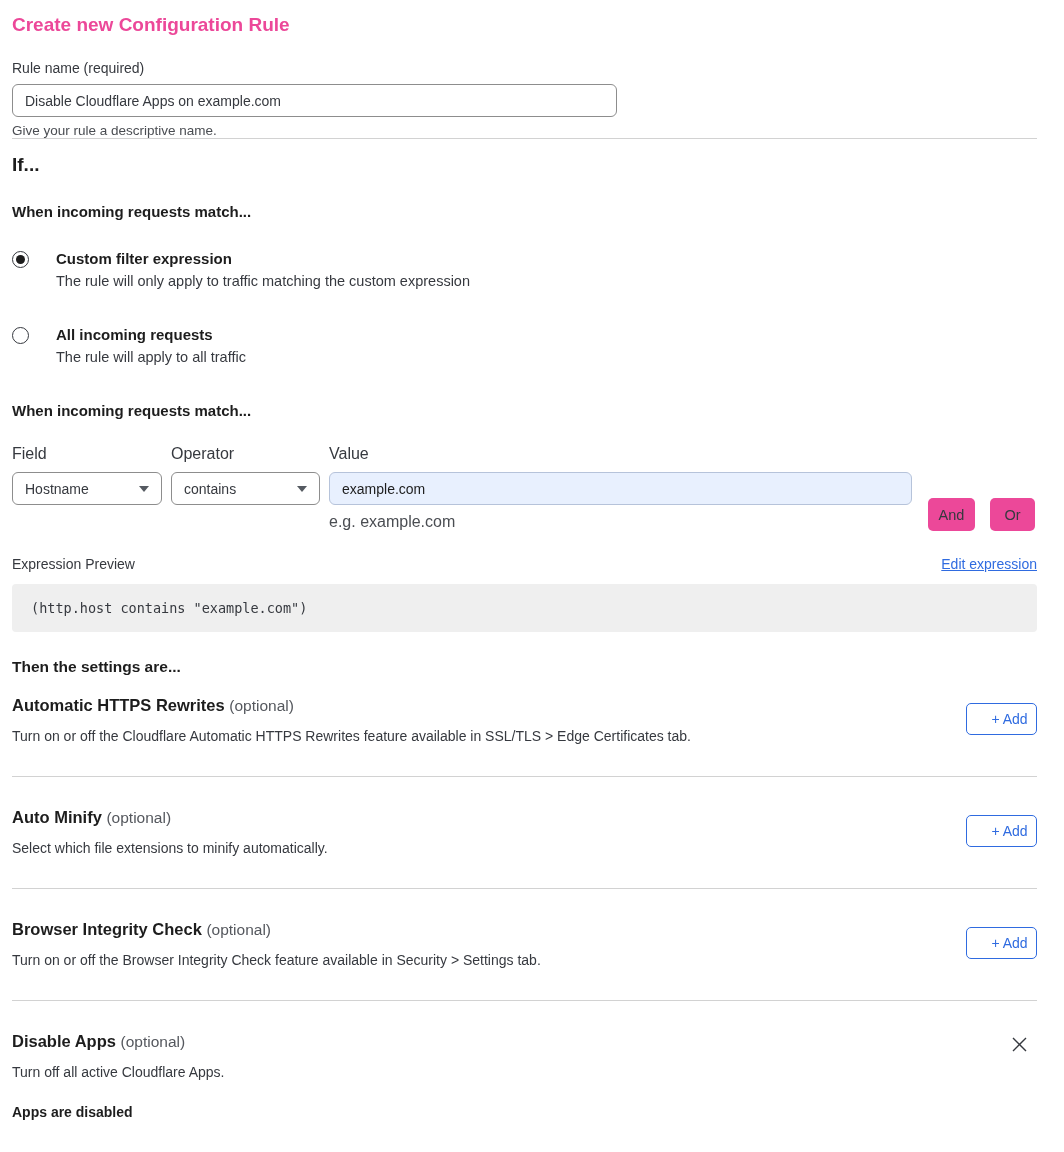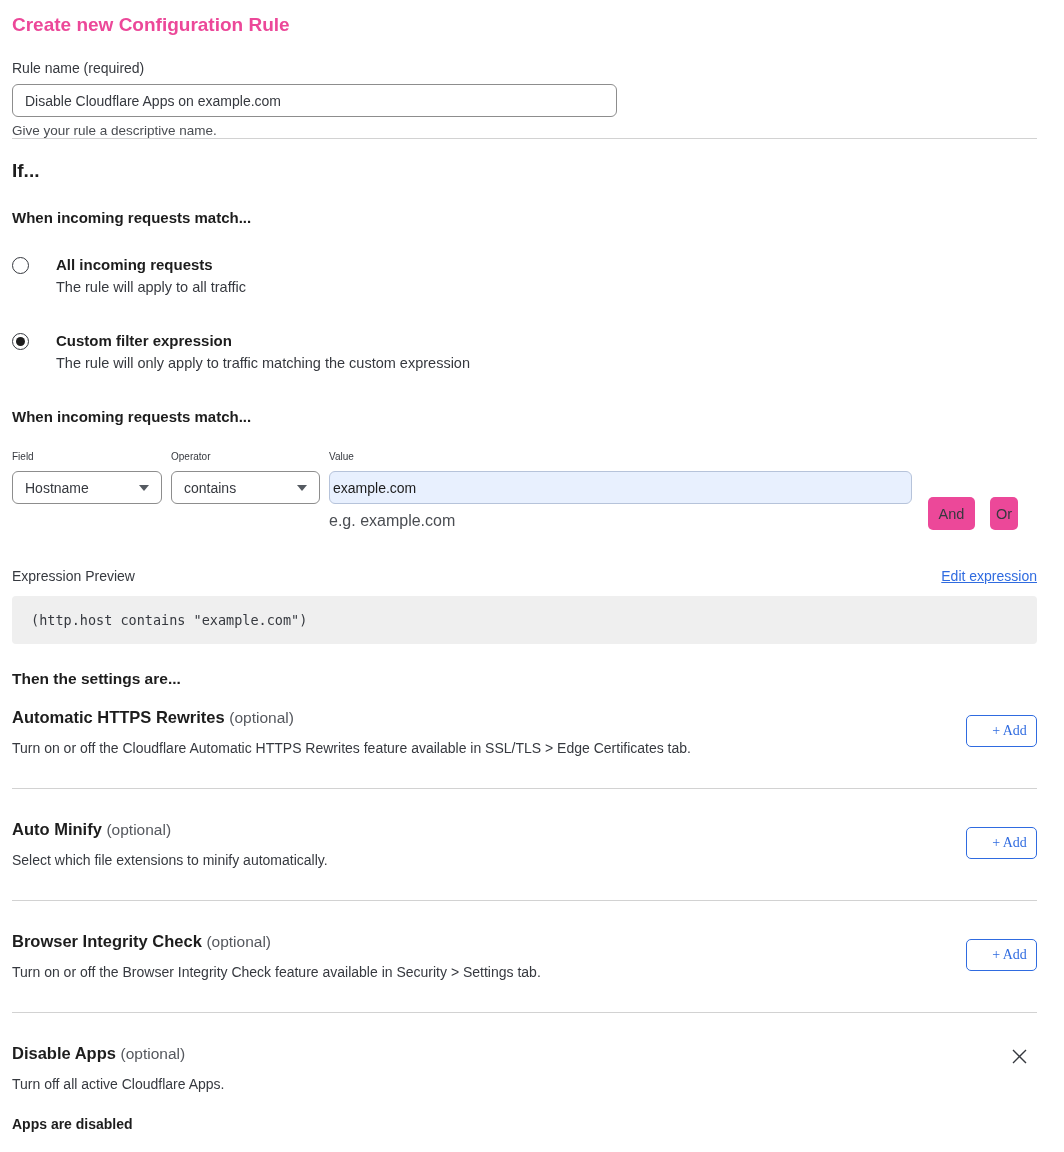--- a/index.html
+++ b/index.html
@@ -45,21 +45,21 @@
   hr.divider {
     border: none;
     border-top: 1px solid #d2d2d2;
     margin: 0;
   }
   .divider-top { margin-top: 29px; }
   .if-heading {
     font-size: 19px;
     font-weight: bold;
     color: #1d1d1d;
-    margin-top: 21px;
+    margin-top: 15px;
   }
   .match-heading {
     font-size: 15px;
     font-weight: bold;
     color: #1d1d1d;
     margin-top: 27px;
   }
   .radio-group { margin-top: 30px; }
   .radio-option {
     display: flex;
@@ -104,21 +104,21 @@
     color: #1d1d1d;
     margin-top: 7px;
   }
   .builder-row {
     display: flex;
     margin-top: 26px;
   }
   .col-field { width: 150px; margin-right: 9px; }
   .col-operator { width: 149px; margin-right: 9px; }
   .col-value { width: 583px; margin-right: 16px; }
-  .col-label { font-size: 10px; color: #36393f; margin-bottom: 9px; }
+  .col-label { font-size: 16px; color: #36393f; margin-bottom: 9px; }
   .select-box {
     height: 33px;
     border: 1px solid #8d8d8d;
     border-radius: 6px;
     background: #ffffff;
     display: flex;
     align-items: center;
     justify-content: space-between;
     padding: 0 12px;
     font-size: 14px;
@@ -133,42 +133,42 @@
   }
   .value-input {
     width: 100%;
     height: 33px;
     border: 1px solid #b6c3da;
     border-radius: 6px;
     background: #e8f0fe;
     font-family: "Liberation Sans", sans-serif;
     font-size: 14px;
     color: #1d1d1d;
-    padding: 0 3px;
+    padding: 0 12px;
     outline: none;
   }
   .eg-text { font-size: 16px; color: #4a4d52; margin-top: 8px; }
   .gray-btn {
     height: 33px;
     border: none;
     border-radius: 5px;
     background: #ec4899;
     color: #36393f;
     font-family: "Liberation Sans", sans-serif;
     font-size: 14.5px;
     cursor: pointer;
     align-self: flex-end;
   }
   .and-btn { width: 47px; margin-right: 15px; }
-  .or-btn { width: 28px; }
+  .or-btn { width: 45px; }
   .preview-header {
     display: flex;
     justify-content: space-between;
     align-items: baseline;
-    margin-top: 38px;
+    margin-top: 25px;
   }
   .preview-label { font-size: 14px; color: #36393f; }
   .edit-link {
     font-size: 14px;
     color: #2f6be0;
     text-decoration: underline;
     cursor: pointer;
   }
   .code-block {
     margin-top: 12px;
@@ -207,21 +207,21 @@
   .add-btn {
     position: absolute;
     right: 0;
     top: 38px;
     width: 71px;
     height: 32px;
     background: #ffffff;
     border: 1px solid #2f6be0;
     border-radius: 5px;
     color: #2f6be0;
-    font-family: Liberation Serif, serif;
+    font-family: Liberation Sans, sans-serif;
     font-size: 14px;
     cursor: pointer;
     padding-left: 16px;
   }
   .close-btn {
     position: absolute;
     right: 8px;
     top: 33px;
     width: 20px;
     height: 20px;
@@ -254,39 +254,39 @@
   </div>
 
   <hr class="divider divider-top">
 
   <h2 class="if-heading">If...</h2>
   <h3 class="match-heading">When incoming requests match...</h3>
 
   <div class="radio-group">
 
     <div class="radio-option">
+      <span class="radio-circle checked">
+          <span class="dot"></span>
+        </span>
+      <span class="radio-texts">
+        <span class="radio-label" style="display:block">Custom filter expression</span>
+        <span class="radio-desc" style="display:block">The rule will only apply to traffic matching the custom expression</span>
+      </span>
+    </div>
+
+    <div class="radio-option">
       <span class="radio-circle">
           <span class="dot"></span>
         </span>
       <span class="radio-texts">
         <span class="radio-label" style="display:block">All incoming requests</span>
         <span class="radio-desc" style="display:block">The rule will apply to all traffic</span>
       </span>
     </div>
 
-    <div class="radio-option">
-      <span class="radio-circle checked">
-          <span class="dot"></span>
-        </span>
-      <span class="radio-texts">
-        <span class="radio-label" style="display:block">Custom filter expression</span>
-        <span class="radio-desc" style="display:block">The rule will only apply to traffic matching the custom expression</span>
-      </span>
-    </div>
-
   </div>
 
   <h3 class="builder-heading">When incoming requests match...</h3>
 
   <div class="builder-row">
     <div class="col-field">
       <div class="col-label">Field</div>
       <div class="select-box">
         <span>Hostname</span>
         <span class="caret-down"></span>

